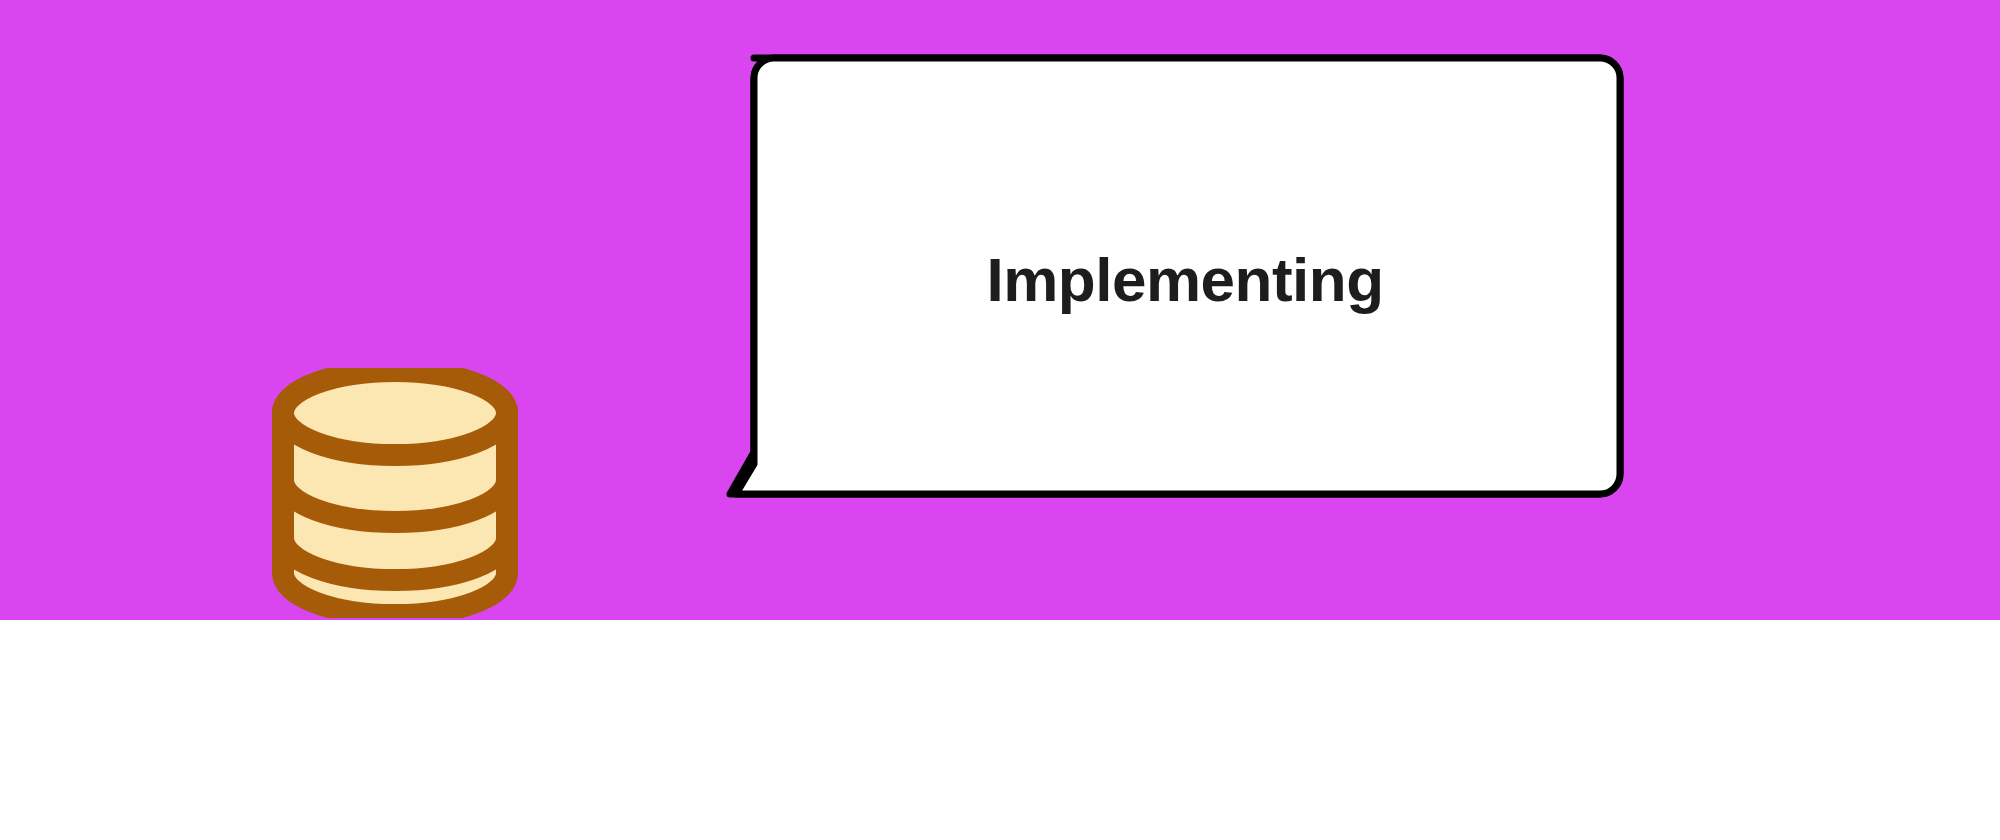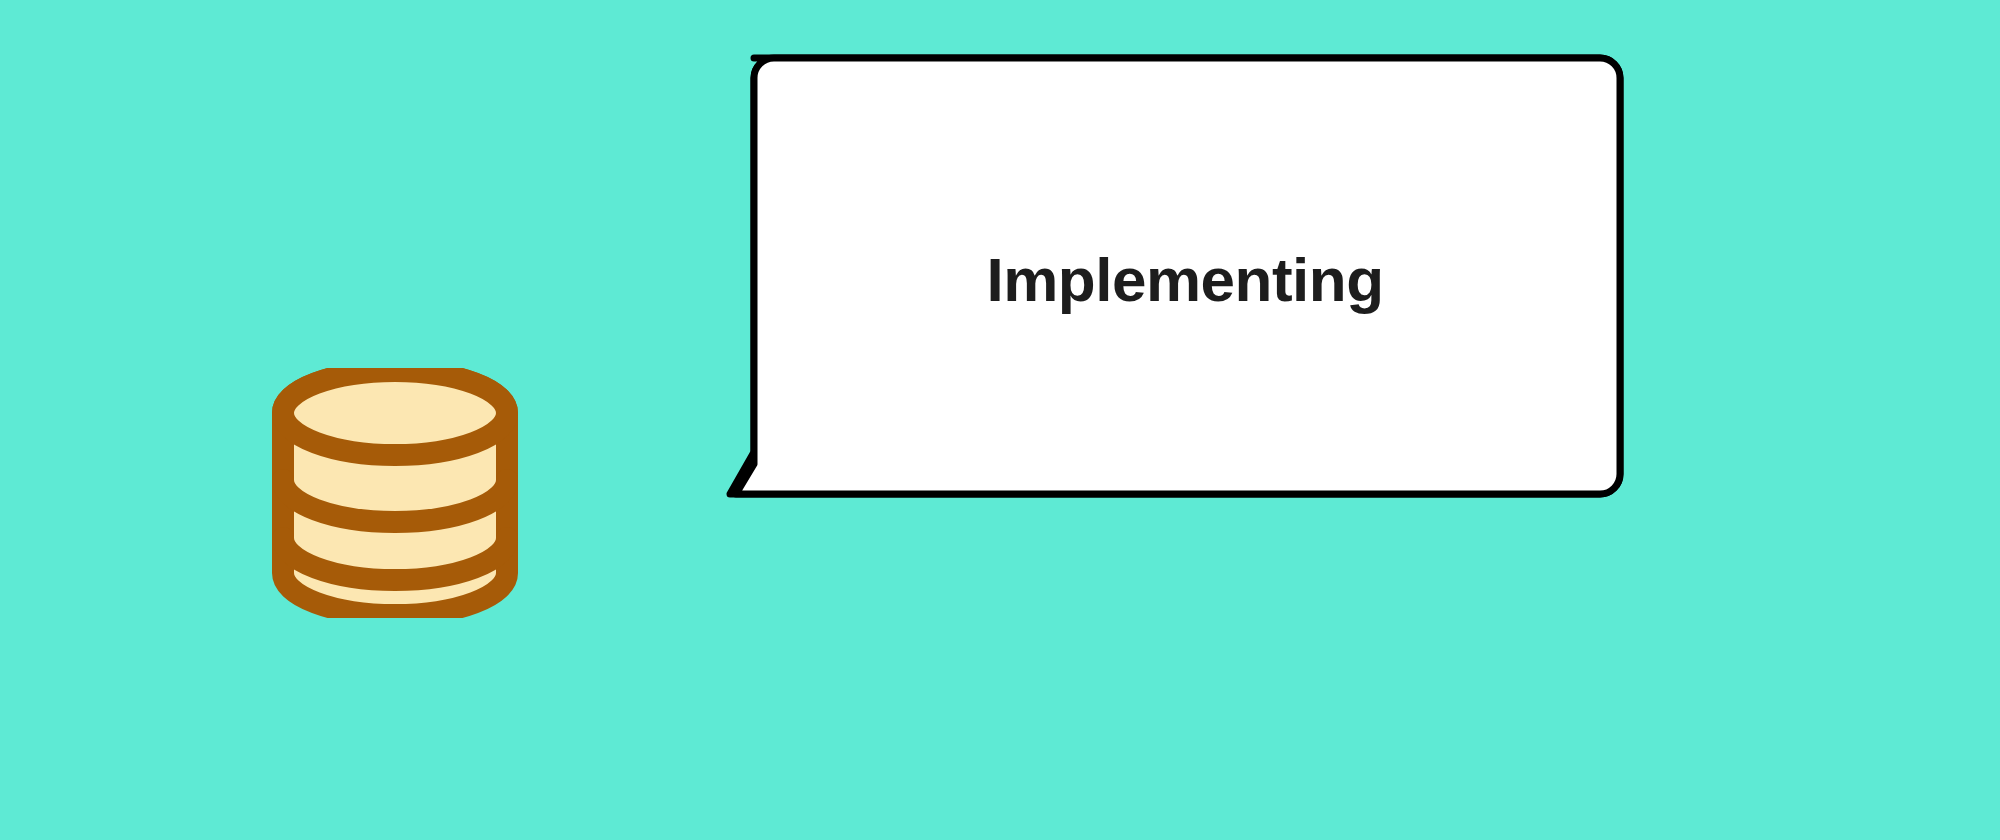--- a/index.html
+++ b/index.html
@@ -10,22 +10,22 @@
   body {
     width: 2000px;
     height: 840px;
     font-family: "Liberation Sans", sans-serif;
     overflow: hidden;
   }
 
   #stage {
     position: relative;
     width: 2000px;
-    height: 840px;
-    background: #5eead4;
+    height: 620px;
+    background: #d946ef;
   }
 
   
   #db-icon {
     position: absolute;
     left: 272px;
     top: 368px;
     width: 246px;
     height: 250px;
   }

